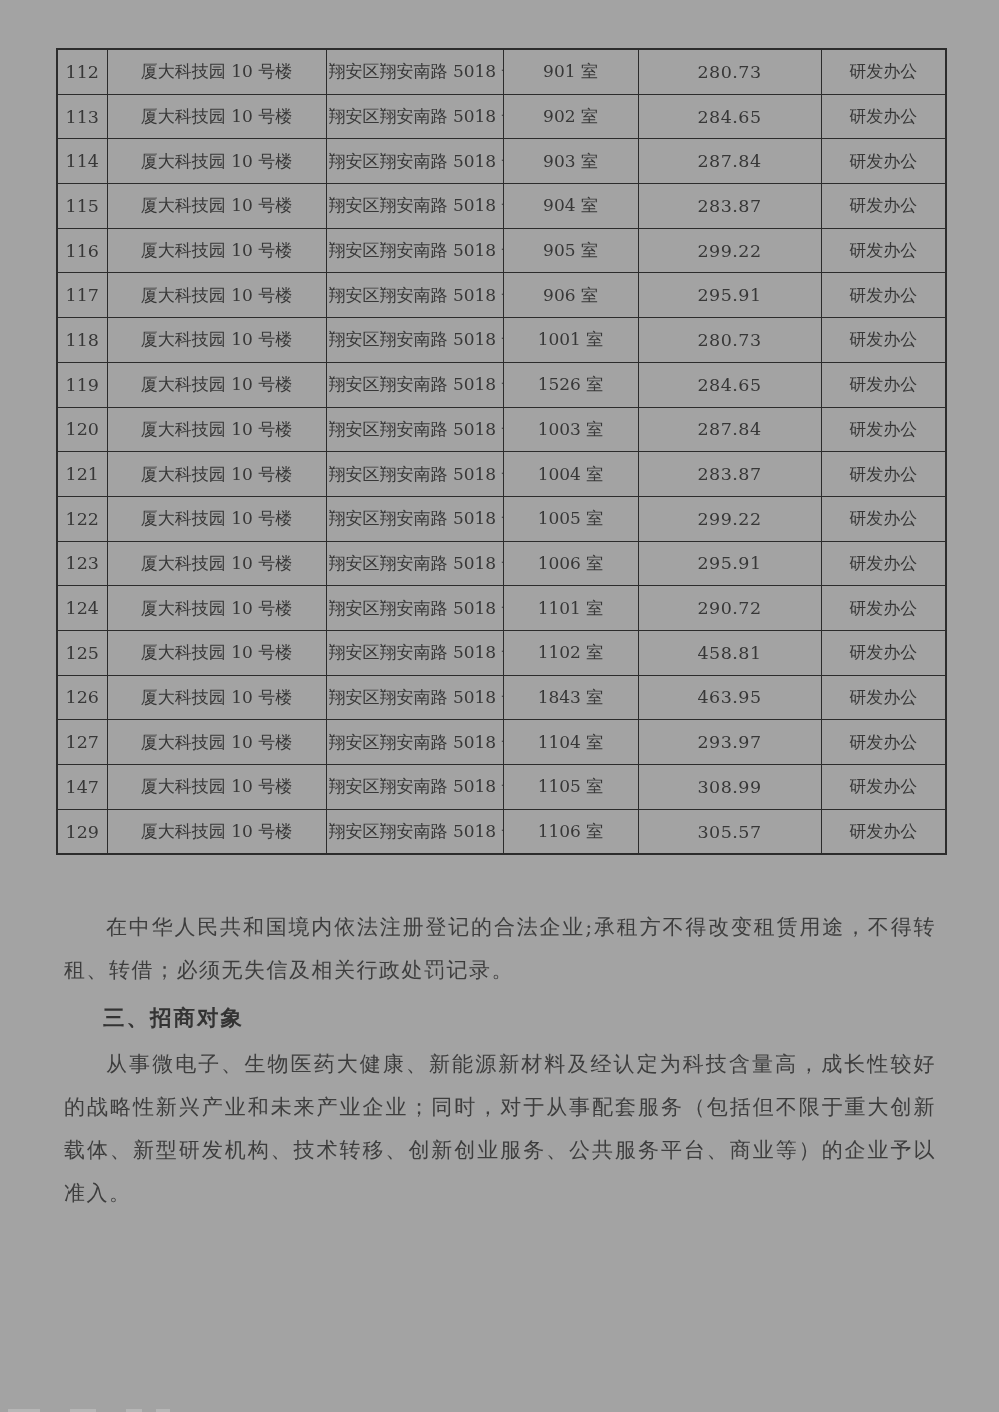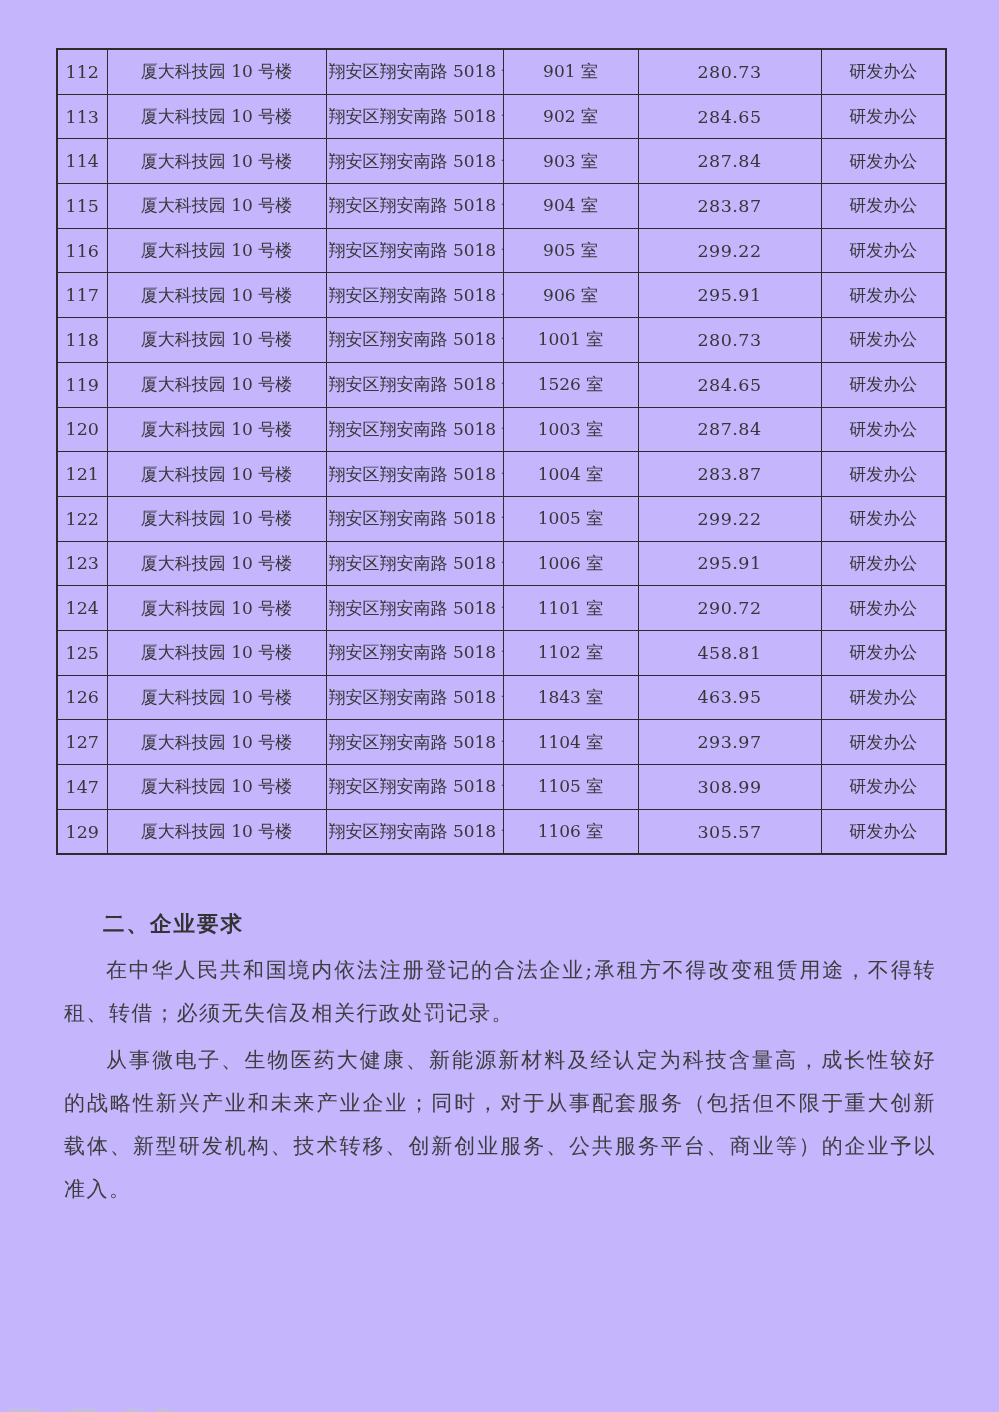--- a/index.html
+++ b/index.html
@@ -1,20 +1,20 @@
 <!DOCTYPE html>
 <html><head>
 <meta charset="utf-8">
 <style>
   html, body { margin: 0; padding: 0; background: #ffffff; }
   .page {
     position: relative;
     width: 999px;
     height: 1412px;
-    background: #c4b5fd;
+    background: #a3a3a3;
     overflow: hidden;
     font-family: "DejaVu Serif", "Liberation Serif", serif;
     color: #3a3a3a;
   }
 
   
   table.lease-table {
     position: absolute;
     left: 56px;
     top: 48px;
@@ -253,25 +253,25 @@
       <td class="c-address">翔安区翔安南路 5018 号</td>
       <td class="c-room">1106 室</td>
       <td class="c-area">305.57</td>
       <td class="c-use">研发办公</td>
     </tr>
   </tbody>
   </table>
 
   <div class="content" id="sections">
     <section>
-      <h2>二、企业要求</h2>
     <p>在中华人民共和国境内依法注册登记的合法企业;承租方不得改变租赁用途，不得转租、转借；必须无失信及相关行政处罚记录。</p>
       </section>
 
     <section>
+      <h2>三、招商对象</h2>
     <p>从事微电子、生物医药大健康、新能源新材料及经认定为科技含量高，成长性较好的战略性新兴产业和未来产业企业；同时，对于从事配套服务（包括但不限于重大创新载体、新型研发机构、技术转移、创新创业服务、公共服务平台、商业等）的企业予以准入。</p>
       </section>
 
   </div>
 
   <div class="artifact a1"></div>
   <div class="artifact a2"></div>
   <div class="artifact a3"></div>
   <div class="artifact a4"></div>
 

